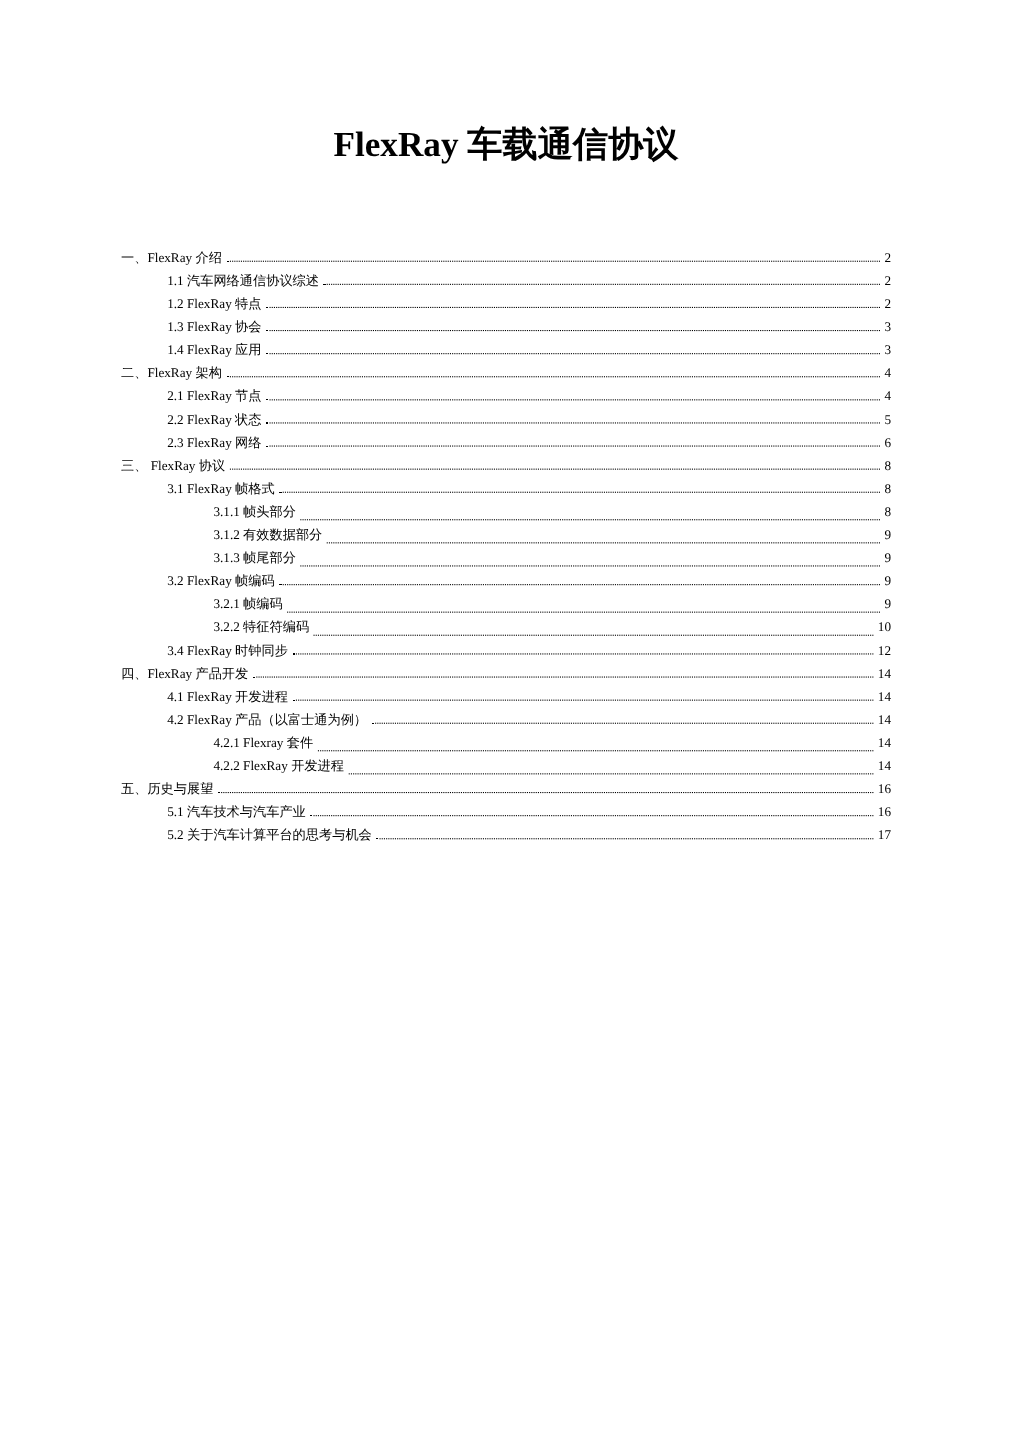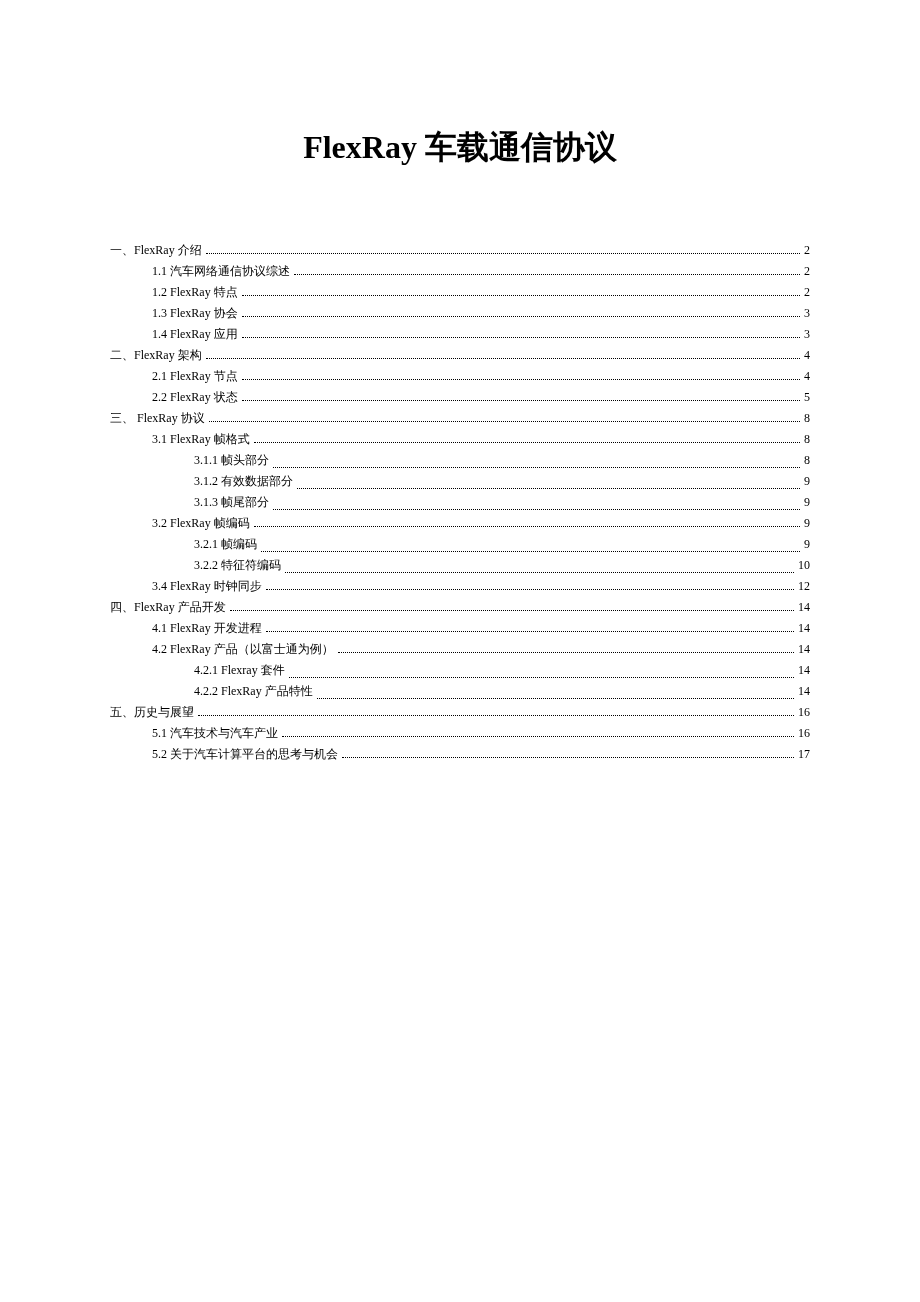--- a/index.html
+++ b/index.html
@@ -10,21 +10,20 @@
       font-family: "SimSun", "宋体", serif;
       color: #000;
       padding: 110px 110px 0 110px;
     }
     .title {
       text-align: center;
       font-size: 32px;
       font-weight: bold;
       margin-bottom: 70px;
       font-family: "SimSun", "宋体", "Times New Roman", serif;
-      margin-top: 16px;
     }
     .toc { font-size: 12px; }
     .toc-row {
       display: flex;
       align-items: baseline;
       white-space: nowrap;
       line-height: 1.75;
     }
     .toc-row .label { flex: 0 0 auto; }
     .toc-row .dots {
@@ -76,20 +75,25 @@
     </div>
     <div class="toc-row lvl1">
       <span class="label">2.1 FlexRay 节点</span>
       <span class="dots"></span>
       <span class="pg">4</span>
     </div>
     <div class="toc-row lvl1">
       <span class="label">2.2 FlexRay 状态</span>
       <span class="dots"></span>
       <span class="pg">5</span>
+    </div>
+    <div class="toc-row lvl1">
+      <span class="label">2.3 FlexRay 网络</span>
+      <span class="dots"></span>
+      <span class="pg">6</span>
     </div>
     <div class="toc-row lvl0">
       <span class="label">三、 FlexRay 协议</span>
       <span class="dots"></span>
       <span class="pg">8</span>
     </div>
     <div class="toc-row lvl1">
       <span class="label">3.1 FlexRay 帧格式</span>
       <span class="dots"></span>
       <span class="pg">8</span>
@@ -143,21 +147,21 @@
       <span class="label">4.2 FlexRay 产品（以富士通为例）</span>
       <span class="dots"></span>
       <span class="pg">14</span>
     </div>
     <div class="toc-row lvl2">
       <span class="label">4.2.1 Flexray 套件</span>
       <span class="dots"></span>
       <span class="pg">14</span>
     </div>
     <div class="toc-row lvl2">
-      <span class="label">4.2.2 FlexRay 产品特性</span>
+      <span class="label">4.2.2 FlexRay 开发进程</span>
       <span class="dots"></span>
       <span class="pg">14</span>
     </div>
     <div class="toc-row lvl0">
       <span class="label">五、历史与展望</span>
       <span class="dots"></span>
       <span class="pg">16</span>
     </div>
     <div class="toc-row lvl1">
       <span class="label">5.1 汽车技术与汽车产业</span>

